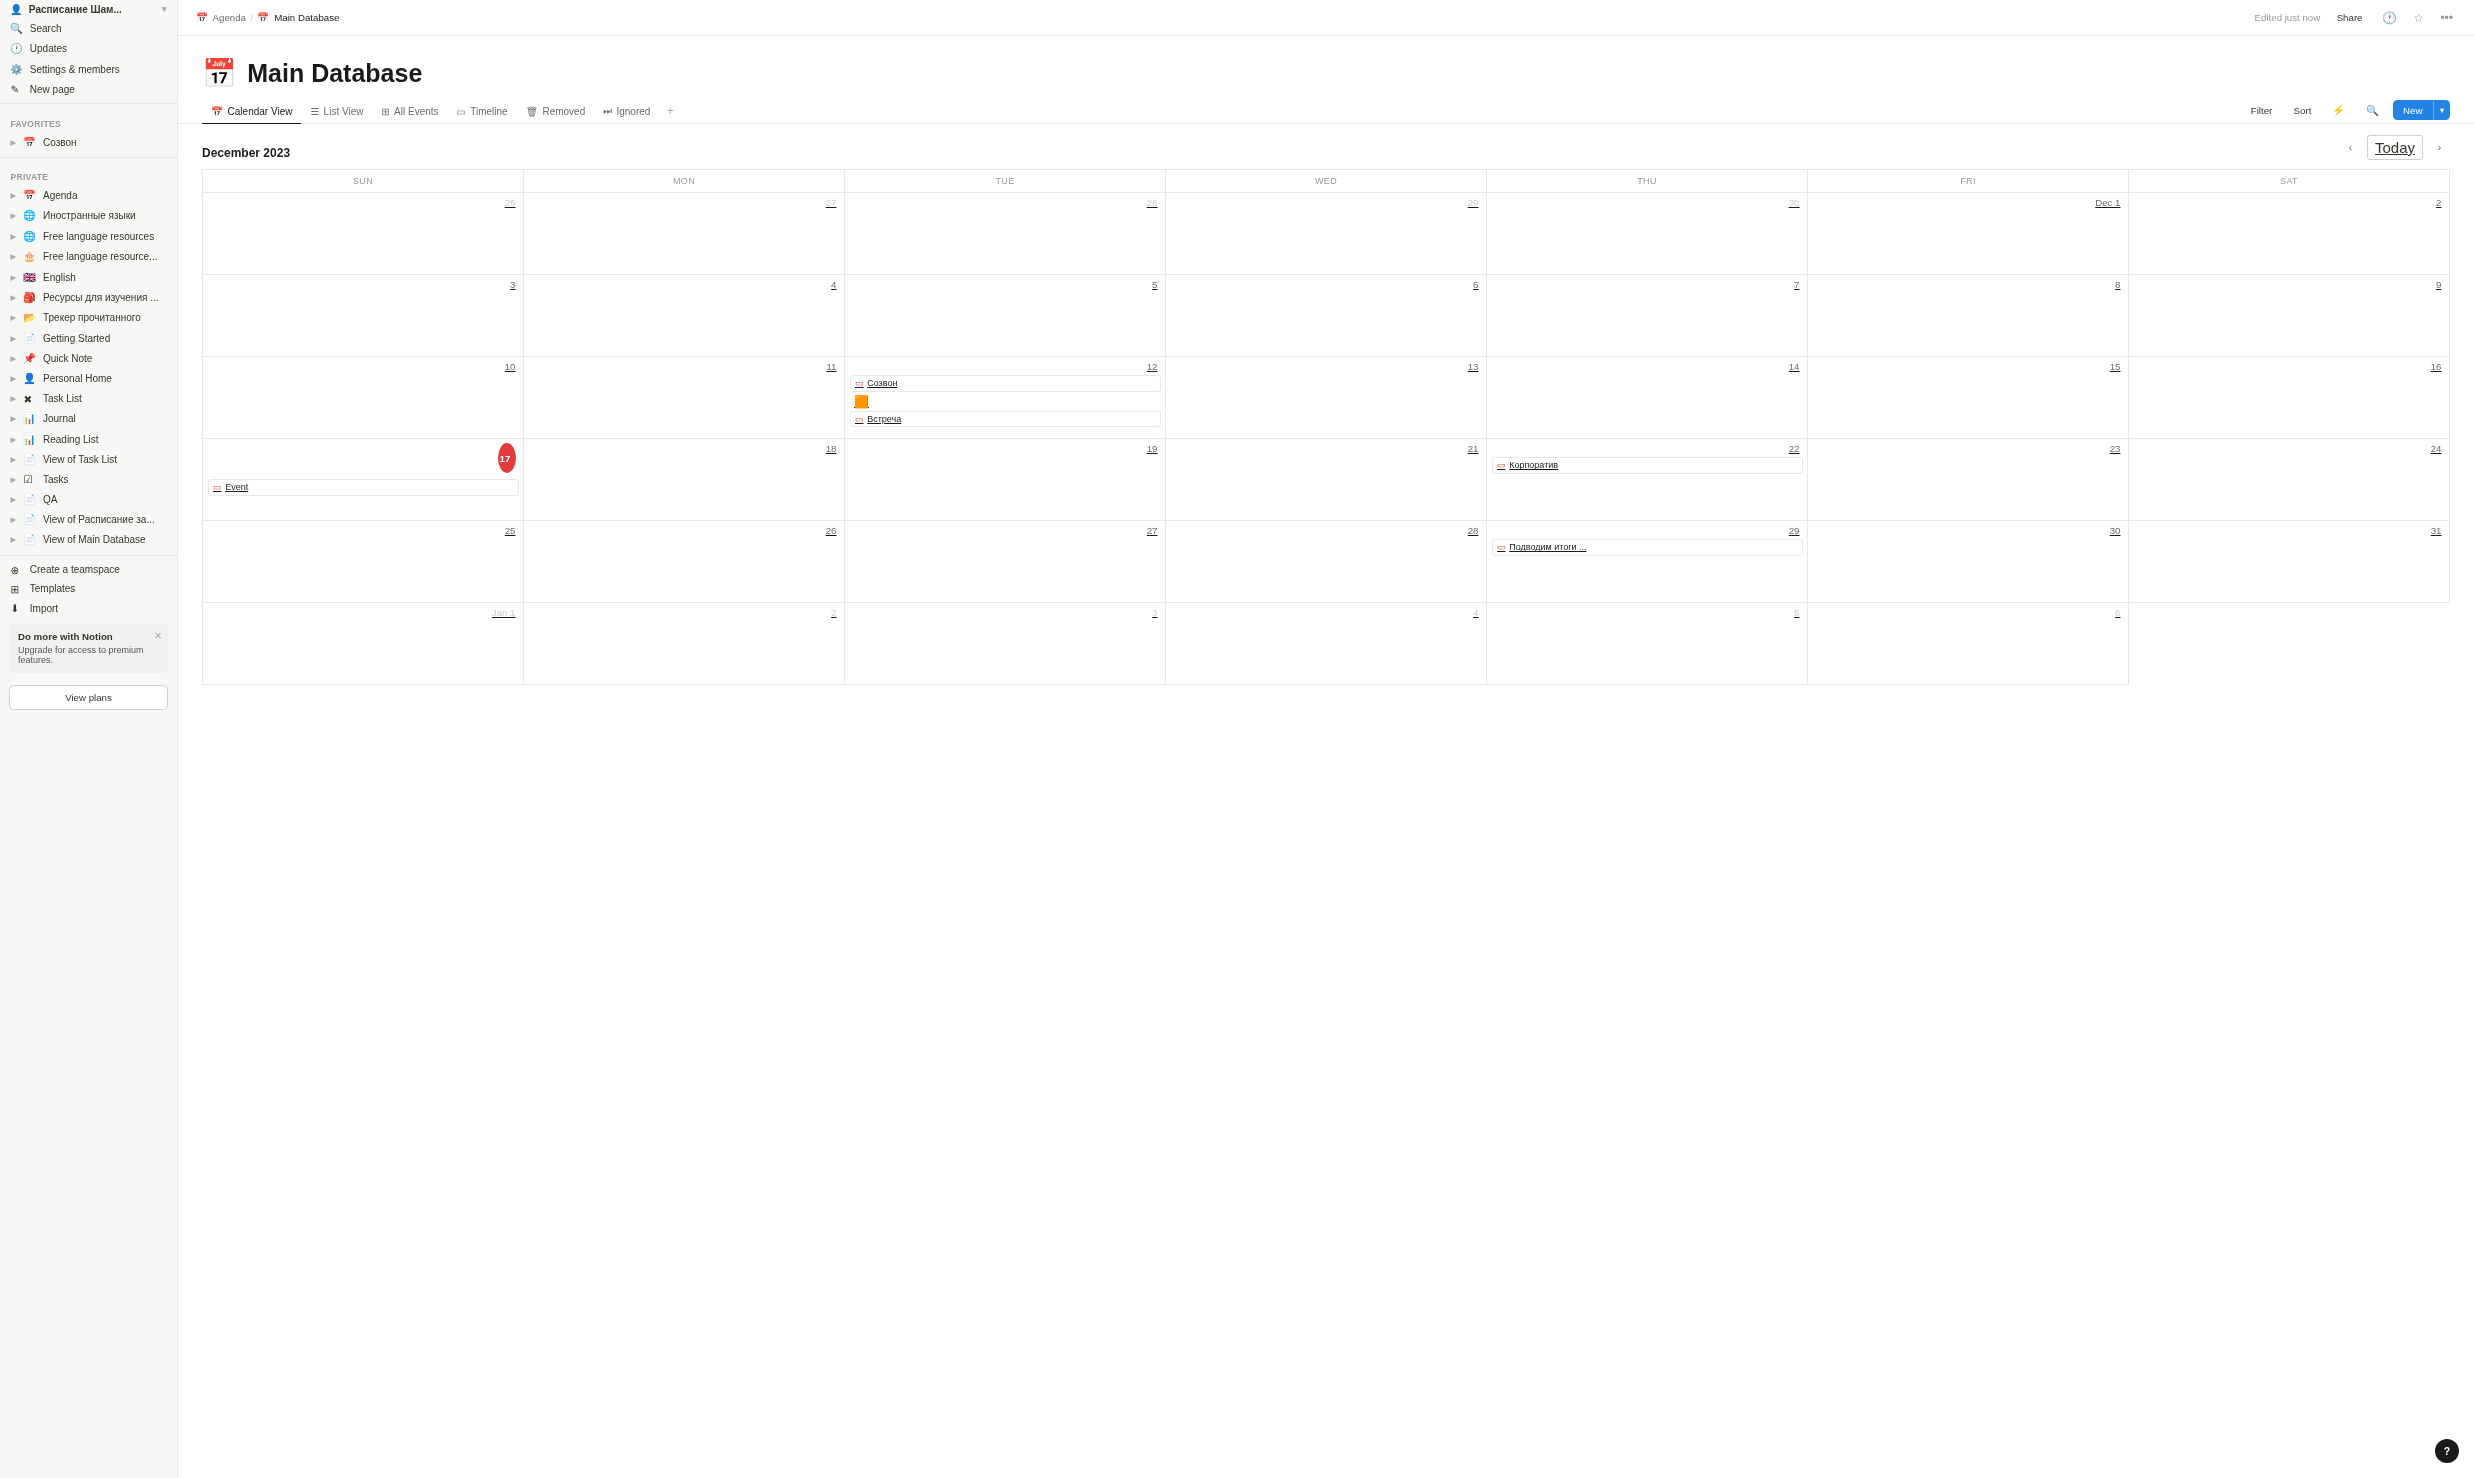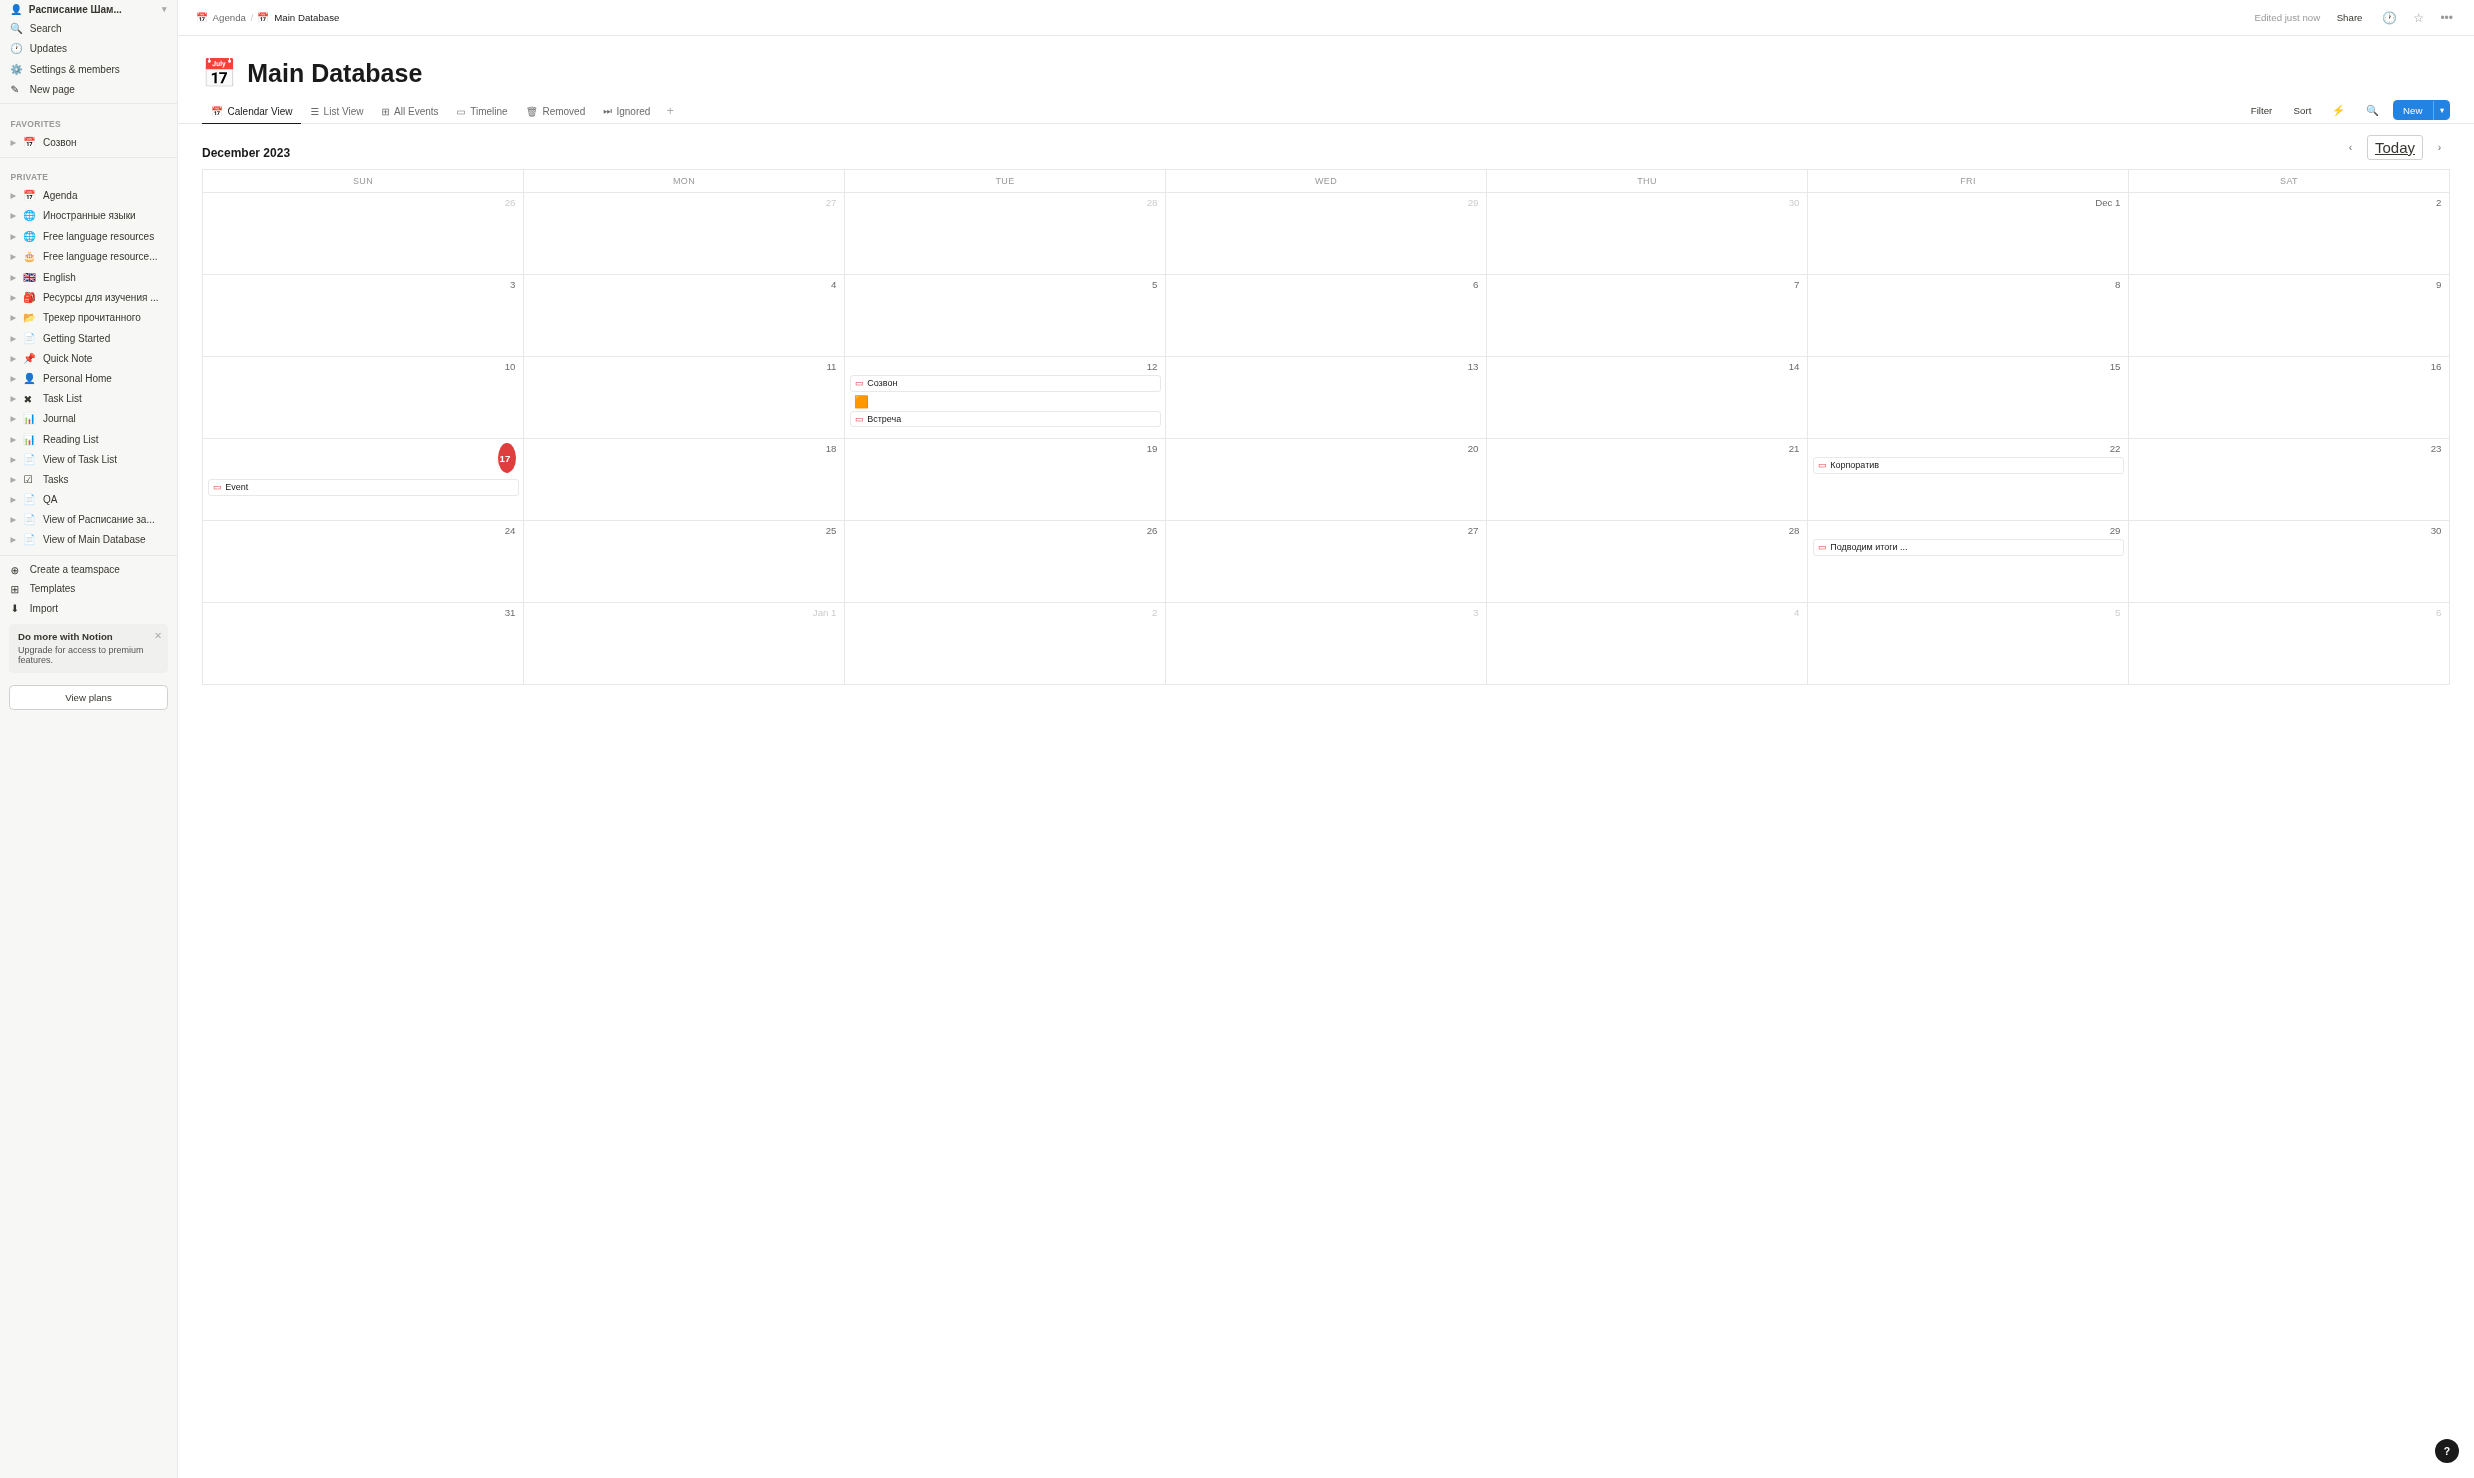--- a/index.html
+++ b/index.html
@@ -127,21 +127,21 @@
       display: grid; grid-template-columns: repeat(7, 1fr);
       border-left: 0.7px solid #e8e8e6; border-top: 0.7px solid #e8e8e6;
     }
     .cal-header-cell {
       padding: 6px 0; text-align: center; font-size: 9px; color: #999;
       font-weight: 500; border-right: 0.7px solid #e8e8e6; border-bottom: 0.7px solid #e8e8e6;
       text-transform: uppercase; letter-spacing: 0.04em;
     }
     .cal-cell {
       min-height: 82px; border-right: 0.7px solid #e8e8e6; border-bottom: 0.7px solid #e8e8e6;
-      padding: 4.5px; position: relative; vertical-align: top;
+      padding: 4.5px; position: relative; vertical-align: top; text-decoration: underline;
     }
     .cal-cell.other-month .day-num { color: #ccc; }
     .day-num {
       font-size: 9.7px; color: #6b6b6b; margin-bottom: 3px;
       display: flex; align-items: center; justify-content: flex-end;
       padding-right: 3px;
     }
     .day-num.today {
       display: inline-flex; width: 18px; height: 30px;
       background: #e03e3e; color: #fff; border-radius: 50%;
@@ -484,23 +484,20 @@
           <span>Event</span>
         </div>
       </div>
       <div class="cal-cell">
           <div class="day-num">18</div>
         </div>
       <div class="cal-cell">
           <div class="day-num">19</div>
         </div>
       <div class="cal-cell">
-          <div class="day-num">20</div>
-        </div>
-      <div class="cal-cell">
           <div class="day-num">21</div>
         </div>
       <div class="cal-cell">
         <div class="day-num">22</div>
         <div class="cal-event">
           <span style="color:#e03e3e; font-size:9px;">▭</span>
           <span>Корпоратив</span>
         </div>
       </div>
       <div class="cal-cell">

